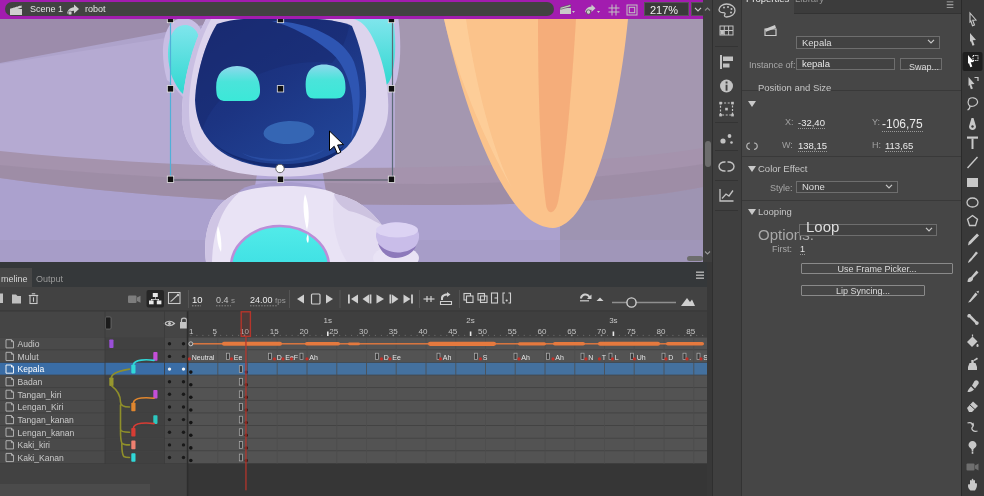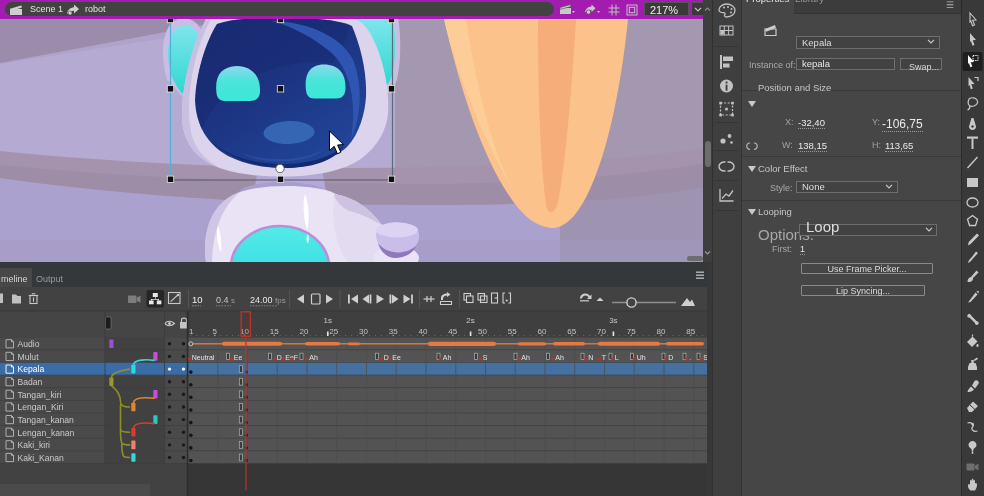--- a/index.html
+++ b/index.html
@@ -697,21 +697,21 @@
       </svg>
       <div style="position:absolute;left:16px;top:205.5px;font-size:9.5px;color:#c6c6c6;white-space:nowrap">Looping</div>
       <div style="position:absolute;left:16px;top:225.5px;font-size:15px;color:#a8a8a8;white-space:nowrap">Options:</div>
       <div style="position:absolute;left:57px;top:223.5px;width:138px;height:12.5px;border:1px solid #6e6e6e;background:#424242"></div>
       <div style="position:absolute;left:64px;top:218px;font-size:15px;color:#dedede;white-space:nowrap">Loop</div>
       <svg width="8" height="5" viewBox="0 0 8 5" style="position:absolute;left:183px;top:226.5px">
         <path d="M1,0.8 L4,3.8 L7,0.8" stroke="#c9c9c9" stroke-width="1.2" fill="none"></path>
       </svg>
       <div style="position:absolute;left:30px;top:244px;font-size:9px;color:#a8a8a8;white-space:nowrap">First:</div>
       <div style="position:absolute;left:58px;top:244px;font-size:9px;color:#e0e0e0;border-bottom:1px dotted #999;padding-bottom:0px">1</div>
-      <div style="position:absolute;left:59px;top:263px;width:132px;height:11px;border:1px solid #8a8a8a;border-radius:1px;font-size:9px;color:#dcdcdc;text-align:center;line-height:11px">Use Frame Picker...</div>
+      <div style="position:absolute;left:59px;top:263px;width:152px;height:11px;border:1px solid #8a8a8a;border-radius:1px;font-size:9px;color:#dcdcdc;text-align:center;line-height:11px">Use Frame Picker...</div>
       <div style="position:absolute;left:59px;top:285px;width:124px;height:11px;border:1px solid #8a8a8a;border-radius:1px;font-size:9px;color:#dcdcdc;text-align:center;line-height:11px">Lip Syncing...</div>
     </div>
 <svg width="23" height="496" viewBox="0 0 23 496" style="position:absolute;left:961px;top:0">
       <rect width="23" height="496" fill="#393939"></rect>
       <rect x="0" y="0" width="1" height="496" fill="#2a2a2a"></rect>
       <g transform="translate(11.5 19.5)">
         <path d="M-2.5,-6.5 L3.5,0.5 L0.2,0.8 L2,5.5 L0,6.3 L-1.6,1.6 L-2.5,2.5 Z" fill="none" stroke="#c8c8c8" stroke-width="1.1"></path>
       </g>
       <g transform="translate(11.5 39.5)">
         <path d="M-2.5,-6.5 L3.5,0.5 L0.2,0.8 L2,5.5 L0,6.3 L-1.6,1.6 L-2.5,2.5 Z" fill="#c8c8c8"></path>

